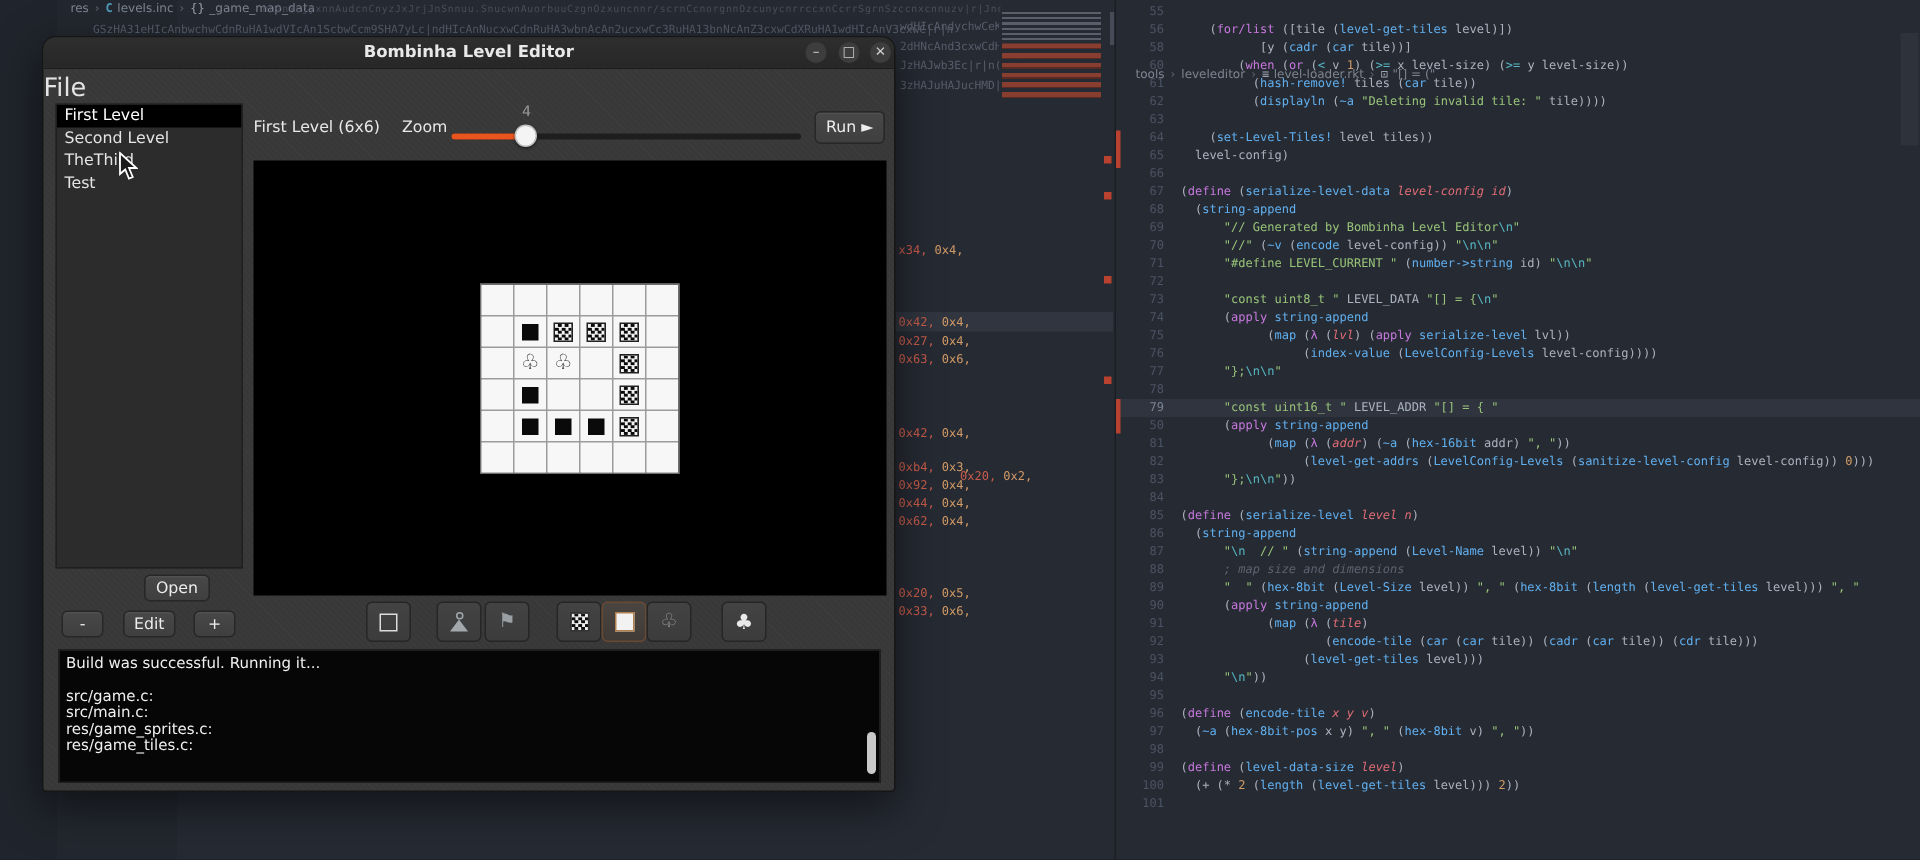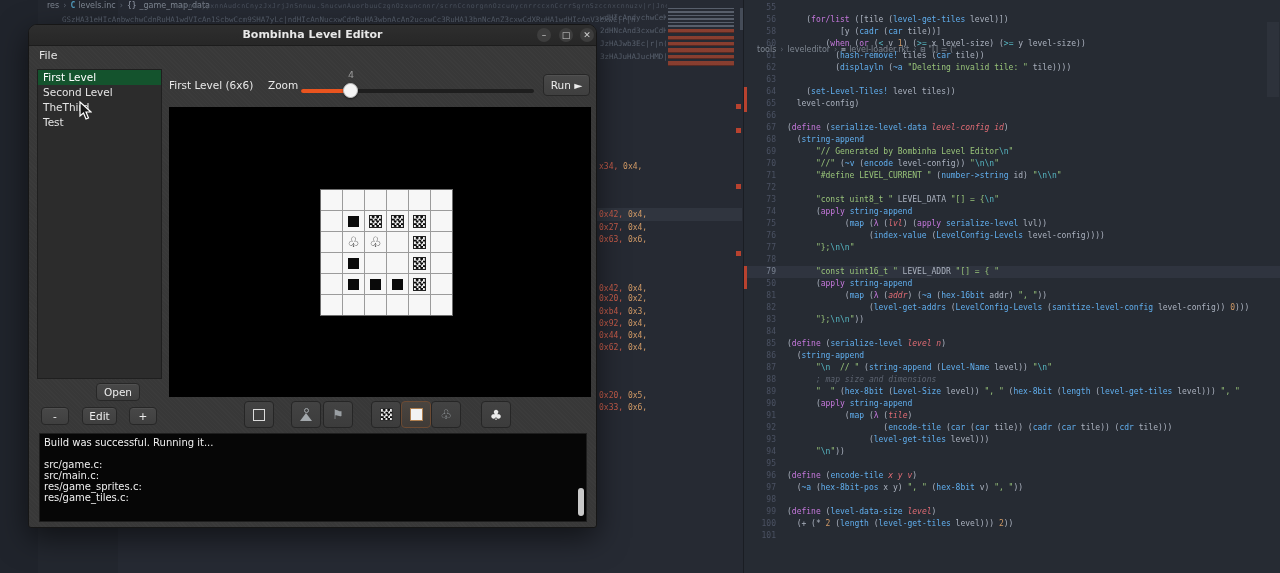--- a/index.html
+++ b/index.html
@@ -50,25 +50,25 @@
   
   .appwin{position:absolute;left:28px;top:24px;width:569px;height:504px;background:#383838;
     background-image:repeating-linear-gradient(45deg,rgba(255,255,255,.015) 0 1px,transparent 1px 3px);
     border:1px solid #161616;border-radius:9px 9px 3px 3px;
     box-shadow:0 10px 30px rgba(0,0,0,.55);z-index:10;box-sizing:border-box;}
   .titlebar{position:absolute;left:0;top:0;width:100%;height:20px;border-radius:8px 8px 0 0;
     background:linear-gradient(#2E2E2E,#272727);border-bottom:1px solid #1C1C1C;}
   .wtitle{position:absolute;left:0;right:0;top:3px;text-align:center;font-size:11px;font-weight:bold;color:#E8E8E8;}
   .wbtn{position:absolute;top:3px;width:14px;height:14px;border-radius:50%;background:#3D3D3D;
     color:#CFCFCF;font-size:9px;line-height:14px;text-align:center;font-family:"DejaVu Sans",sans-serif;}
-  .menubar{position:absolute;left:10px;top:24px;font-size:11px;color:#E4E4E4;}
+  .menubar{position:absolute;left:0;top:24px;font-size:17px;color:#E4E4E4;}
   .level-list{position:absolute;left:8px;top:44px;width:125px;height:310px;background:#2C2C2C;
     border:1px solid #1F1F1F;box-sizing:border-box;overflow:hidden;}
   .lv{height:15px;line-height:15px;font-size:10.5px;color:#E4E4E4;padding:0 5px;white-space:nowrap;}
-  .lv.sel{background:#14532d;color:#FFFFFF;}
+  .lv.sel{background:#000000;color:#FFFFFF;}
   .gbtn{position:absolute;background:linear-gradient(#484848,#3F3F3F);border:1px solid #272727;
     border-radius:4px;color:#EDEDED;font-size:10.5px;text-align:center;box-sizing:border-box;
     box-shadow:inset 0 1px rgba(255,255,255,.05);}
   .caption{position:absolute;font-size:10.5px;color:#E8E8E8;white-space:nowrap;}
   .slider-track{position:absolute;left:272px;top:64px;width:233px;height:4px;border-radius:2px;background:#1E1E1E;}
   .slider-fill{position:absolute;left:0;top:0;width:49px;height:4px;border-radius:2px;background:#E9541F;}
   .slider-handle{position:absolute;left:314px;top:58px;width:15px;height:15px;border-radius:50%;
     background:#F4F4F4;border:1px solid #BFBFBF;box-sizing:border-box;box-shadow:0 1px 2px rgba(0,0,0,.5);}
   .slider-val{position:absolute;left:312px;top:44px;width:20px;text-align:center;font-size:9.5px;color:#9A9A9A;}
   .canvas{position:absolute;left:140px;top:82px;width:422px;height:290px;background:#000;}
@@ -115,21 +115,21 @@
   <div class="garble1">nuznxLjyxnnAudcnCnyzJxJrjJnSnnuu.SnucwnAuorbuuCzgnOzxuncnnr/scrnCcnorgnnOzcunycnrrccxnCcrrSgrnSzccnxcnnuzv|r|JncrnCccSugrnnSrccnzcnnncnucu</div>
   <div class="garble2">GSzHA31eHIcAnbwchwCdnRuHA1wdVIcAn1ScbwCcm9SHA7yLc|ndHIcAnNucxwCdnRuHA3wbnAcAn2ucxwCc3RuHA13bnNcAnZ3cxwCdXRuHA1wdHIcAnV3cxwC|r|n</div>
 
   <div class="hl-band"></div>
   <div>
       <div class="hexfrag" style="top: 161px;"><span class="hx1">x34,</span><span class="hx2"> 0x4,</span></div>
       <div class="hexfrag" style="top: 209px;"><span class="hx1">0x42,</span><span class="hx2"> 0x4,</span></div>
       <div class="hexfrag" style="top: 222px;"><span class="hx1">0x27,</span><span class="hx2"> 0x4,</span></div>
       <div class="hexfrag" style="top: 234px;"><span class="hx1">0x63,</span><span class="hx2"> 0x6,</span></div>
       <div class="hexfrag" style="top: 283px;"><span class="hx1">0x42,</span><span class="hx2"> 0x4,</span></div>
-      <div class="hexfrag" style="top: 293px;"><span class="hx1">0x20,</span><span class="hx2"> 0x2,</span></div>
+      <div class="hexfrag" style="top: 312px; margin-left: 41px;"><span class="hx1">0x20,</span><span class="hx2"> 0x2,</span></div>
       <div class="hexfrag" style="top: 306px;"><span class="hx1">0xb4,</span><span class="hx2"> 0x3,</span></div>
       <div class="hexfrag" style="top: 318px;"><span class="hx1">0x92,</span><span class="hx2"> 0x4,</span></div>
       <div class="hexfrag" style="top: 330px;"><span class="hx1">0x44,</span><span class="hx2"> 0x4,</span></div>
       <div class="hexfrag" style="top: 342px;"><span class="hx1">0x62,</span><span class="hx2"> 0x4,</span></div>
       <div class="hexfrag" style="top: 390px;"><span class="hx1">0x20,</span><span class="hx2"> 0x5,</span></div>
       <div class="hexfrag" style="top: 402px;"><span class="hx1">0x33,</span><span class="hx2"> 0x6,</span></div>
       <div class="strip-garble" style="top: 13px;">wdHIcAndychwCeK2|</div>
       <div class="strip-garble" style="top: 26px;">2dHNcAnd3cxwCdH(</div>
       <div class="strip-garble" style="top: 39px;">JzHAJwb3Ec|r|n(</div>
       <div class="strip-garble" style="top: 52px;">3zHAJuHAJucHMD|r|n</div>

